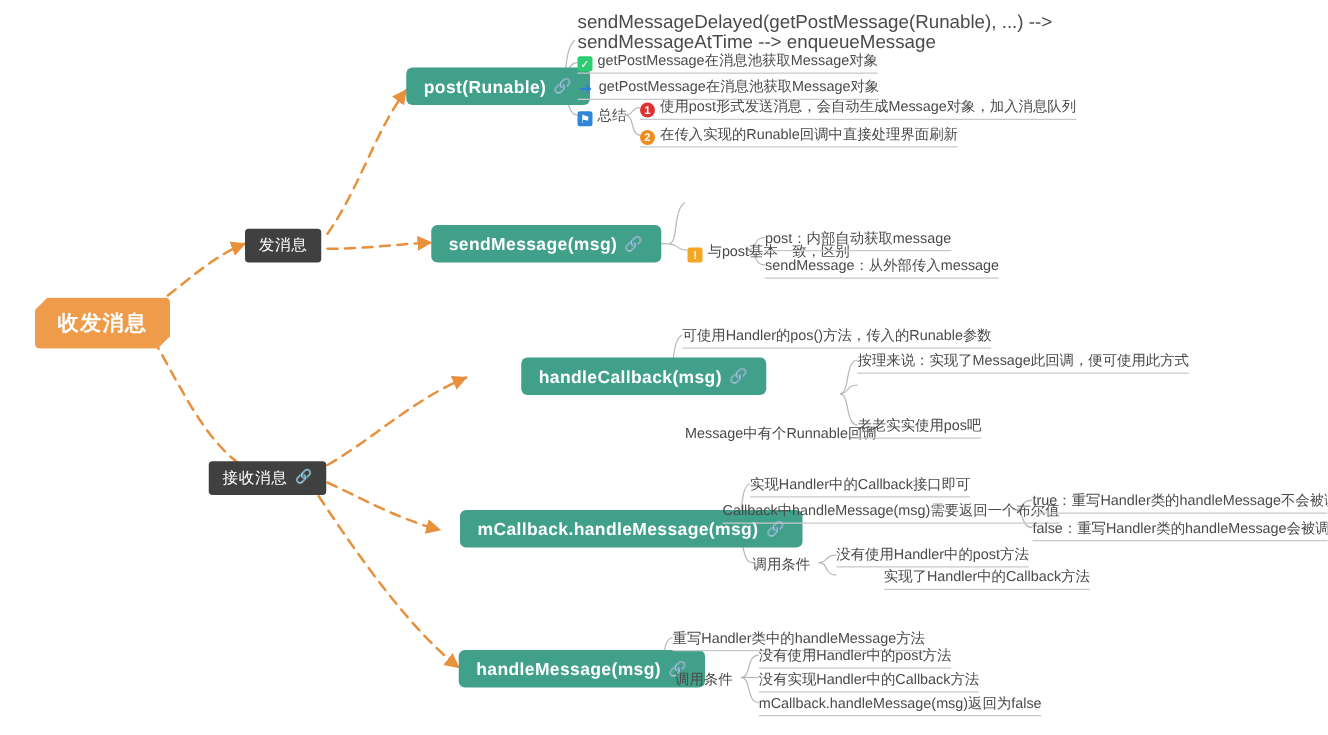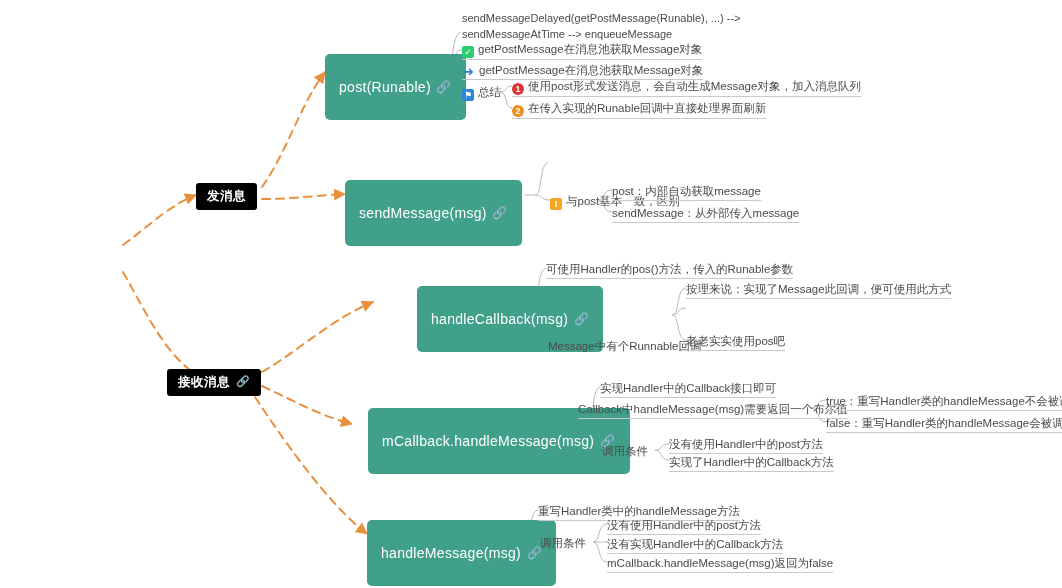--- a/index.html
+++ b/index.html
@@ -14,41 +14,41 @@
   
   .node{position:absolute;box-sizing:border-box;white-space:nowrap;}
 
   .root{
     background:#EE9B4A;color:#ffffff;font-weight:bold;font-size:17px;
     padding:9px 18px;border-radius:4px;
     clip-path:polygon(10px 0,100% 0,100% calc(100% - 10px),calc(100% - 10px) 100%,0 100%,0 10px);
     letter-spacing:1px;
   }
   .lvl1{
-    background:#000000;color:#ffffff;font-weight:bold;font-size:12.5px;
+    background:#404040;color:#ffffff;font-weight:normal;font-size:12.5px;
     padding:5px 11px;border-radius:3px;letter-spacing:.5px;
   }
   .lvl2{
-    background:#41A08A;color:#ffffff;font-weight:normal;font-size:14px;
-    padding:25px 14px;border-radius:5px;letter-spacing:.3px;
+    background:#41A08A;color:#ffffff;font-weight:bold;font-size:14px;
+    padding:7px 14px;border-radius:5px;letter-spacing:.3px;
   }
   .pin{display:inline-block;margin-left:6px;font-size:11px;color:#cfe3ff;vertical-align:1px;}
   .lvl2 .pin{color:#bfe6f5;font-size:12px;}
 
   
   .leaf{
     position:absolute;font-size:11.5px;color:#4a4a4a;
     white-space:nowrap;line-height:15px;padding-bottom:1px;
     border-bottom:1px solid #c9c9c9;
   }
   .leaf.wrap{white-space:normal;}
 
   
   .plain{
-    position:absolute;font-size:11px;color:#4a4a4a;line-height:16px;
+    position:absolute;font-size:15px;color:#4a4a4a;line-height:16px;
   }
 
   
   .g{display:inline-block;width:12px;height:12px;line-height:12px;text-align:center;
      font-size:9px;color:#fff;border-radius:2px;vertical-align:-2px;margin-right:4px;font-weight:bold;}
   .g-check{background:#2ecc71;}
   .g-arrow{background:transparent;color:#2f7fd6;font-size:13px;width:13px;}
   .g-sum{background:#2f86d6;}
   .g-warn{background:#f5a623;}
   .num{display:inline-block;width:12px;height:12px;line-height:12px;text-align:center;
@@ -120,20 +120,23 @@
 
       <path d="M516,535 L526,535"></path>
       <path d="M526,535 C534,535 528,512 538,510"></path>
       <path d="M526,535 C534,535 530,542 540,542"></path>
       <path d="M593,542 C601,542 597,524 607,524"></path>
       <path d="M593,542 C601,542 597,542 607,542"></path>
       <path d="M593,542 C601,542 597,562 607,562"></path>
     </g>
   </svg>
 
+  <div class="node root" style="left:28px;top:238px;">
+    <span>收发消息</span>
+  </div>
 
   <div class="node lvl1" style="left:196px;top:183px;">
     <span>发消息</span>
   </div>
 
   <div class="node lvl1" style="left:167px;top:369px;">
     <span>接收消息</span><span class="pin">🔗</span>
   </div>
 
   <div class="node lvl2" style="left:325px;top:54px;">
@@ -200,21 +203,21 @@
   <div class="leaf" style="left:578px;top:402px;">Callback中handleMessage(msg)需要返回一个布尔值</div>
 
   <div class="leaf" style="left:826px;top:394px;">true：重写Handler类的handleMessage不会被调用</div>
 
   <div class="leaf" style="left:826px;top:416px;">false：重写Handler类的handleMessage会被调用</div>
 
   <div class="label" style="left:602px;top:444px;">调用条件</div>
 
   <div class="leaf" style="left:669px;top:437px;">没有使用Handler中的post方法</div>
 
-  <div class="leaf" style="left:669px;top:455px;">实现了Handler中的Callback方法</div>
+  <div class="leaf" style="left:707px;top:455px;">实现了Handler中的Callback方法</div>
 
   <div class="node lvl2" style="left:367px;top:520px;">
     <span>handleMessage(msg)</span><span class="pin">🔗</span>
   </div>
 
   <div class="leaf" style="left:538px;top:504px;">重写Handler类中的handleMessage方法</div>
 
   <div class="label" style="left:540px;top:536px;">调用条件</div>
 
   <div class="leaf" style="left:607px;top:518px;">没有使用Handler中的post方法</div>

